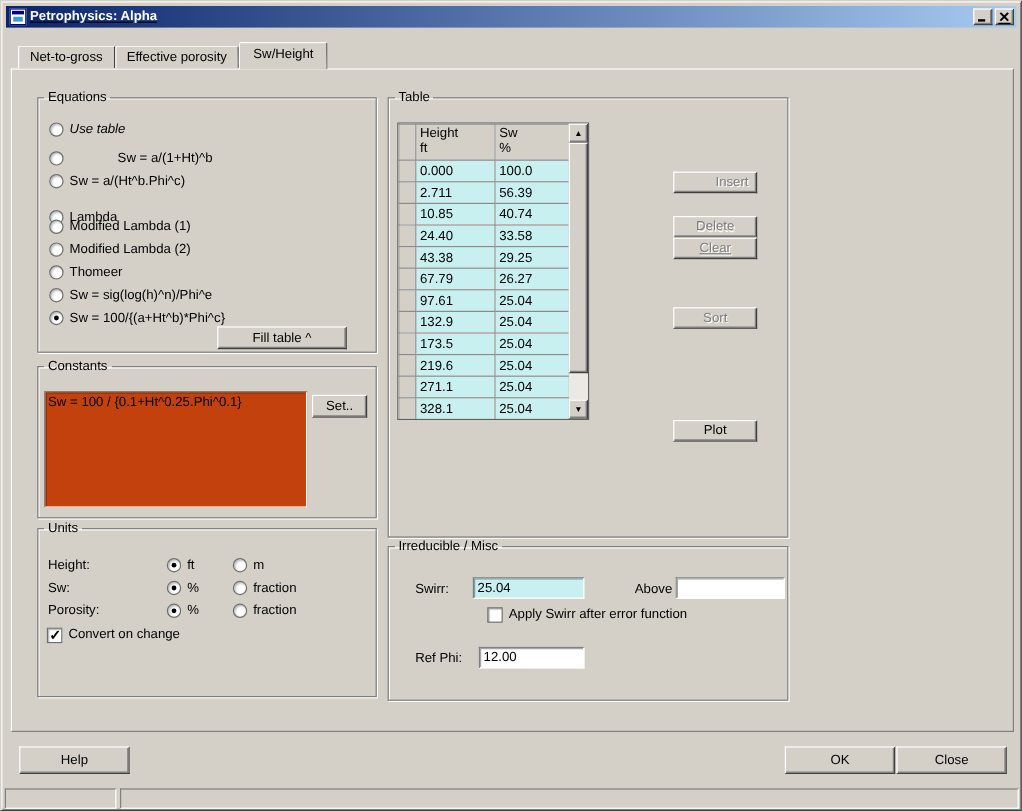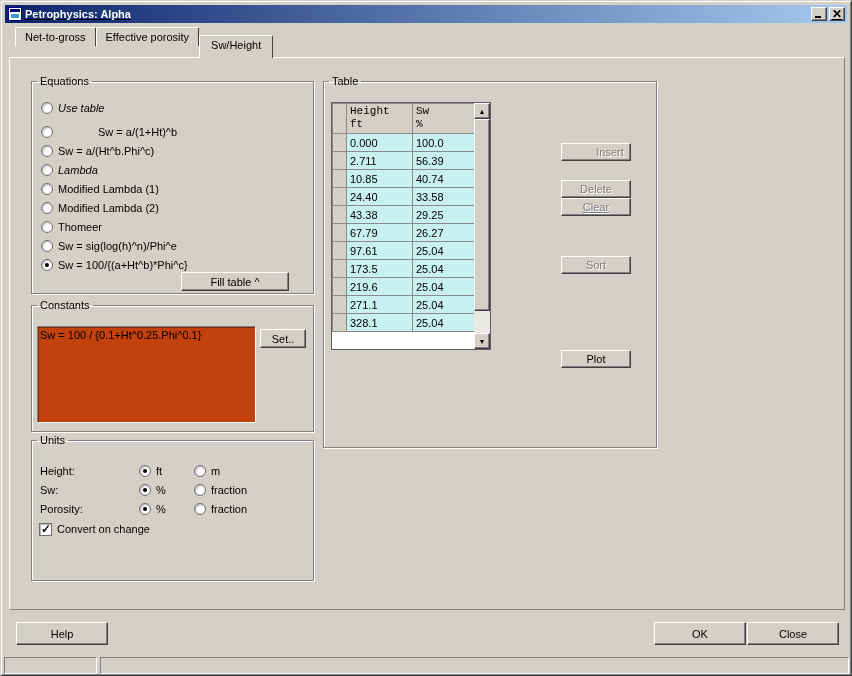--- a/index.html
+++ b/index.html
@@ -25,21 +25,21 @@
   .win-btn{width:16px;height:14px;background:var(--face);position:relative;margin-left:2px;
     border:1px solid;border-color:var(--hilite) var(--dkshadow) var(--dkshadow) var(--hilite);
     box-shadow:inset -1px -1px 0 var(--shadow);display:flex;align-items:center;justify-content:center;cursor:default;flex:0 0 auto;}
   .min-glyph{position:absolute;left:3px;bottom:2px;width:6px;height:2px;background:#000;}
   .close-glyph{font-size:12px;font-weight:bold;line-height:10px;}
 
   
   .pane{position:absolute;left:8px;top:56px;width:836px;height:553px;
     border:1px solid;border-color:var(--hilite) var(--shadow) var(--shadow) var(--hilite);}
   .tabs{position:absolute;left:14px;top:34px;height:23px;display:flex;align-items:flex-end;z-index:3;}
-  .tab{height:19px;line-height:18px;padding:0 9px;background:var(--face);margin-bottom:12px;
+  .tab{height:19px;line-height:18px;padding:0 9px;background:var(--face);margin-bottom:1px;
     border:1px solid;border-color:var(--hilite) var(--dkshadow) transparent var(--hilite);border-bottom:none;
     border-top-left-radius:2px;border-top-right-radius:2px;white-space:nowrap;cursor:default;}
   .tab.active{height:23px;margin-bottom:0;z-index:4;position:relative;padding:0 11px;}
 
   fieldset.group{position:absolute;border:1px solid var(--shadow);
     box-shadow:inset 1px 1px 0 var(--hilite), 1px 1px 0 var(--hilite);}
   fieldset.group legend{margin-left:5px;padding:0 3px;font-size:11px;}
 
   .static{position:absolute;height:13px;line-height:13px;white-space:nowrap;}
 
@@ -67,21 +67,21 @@
 
   
   .grid{position:absolute;border:1px solid #5f5f5f;background:#fff;overflow:hidden;}
   .grid table{border-collapse:collapse;table-layout:fixed;width:142px;}
   .grid th,.grid td{border:1px solid #8a8a8a;font-weight:normal;text-align:left;
     padding:0 3px;font-size:11px;overflow:hidden;white-space:nowrap;}
   .grid thead th{background:var(--face);height:30px;vertical-align:top;padding-top:1px;}
   .grid td{height:18px;background:var(--cell);}
   .grid .sel{background:var(--face);width:14px;padding:0;}
   .col-h{width:66px;} .col-s{width:62px;}
-  .hdr2{line-height:13px;font-family:Liberation Mono, monospace;}
+  .hdr2{line-height:13px;}
 
   .vscroll{position:absolute;right:0;top:0;width:16px;height:246px;background:#ebe9e4;}
   .sb-btn{position:absolute;left:0;width:16px;height:16px;background:var(--face);
     border:1px solid;border-color:var(--hilite) var(--dkshadow) var(--dkshadow) var(--hilite);
     box-shadow:inset -1px -1px 0 var(--shadow);display:flex;align-items:center;justify-content:center;
     font-size:7px;line-height:7px;color:#000;}
   .sb-up{top:0;} .sb-down{bottom:0;}
   .sb-thumb{position:absolute;left:0;top:16px;width:16px;height:192px;background:var(--face);
     border:1px solid;border-color:var(--hilite) var(--dkshadow) var(--dkshadow) var(--hilite);
     box-shadow:inset -1px -1px 0 var(--shadow);}
@@ -121,21 +121,21 @@
         <span>Use table</span>
     </div>
     <div class="ctl-row" style="left:9px;top:38px;gap:45px;">
       <span class="radio"></span>
         <span>Sw = a/(1+Ht)^b</span>
     </div>
     <div class="ctl-row" style="left:9px;top:57px;">
       <span class="radio"></span>
         <span>Sw = a/(Ht^b.Phi^c)</span>
     </div>
-    <div class="ctl-row" style="left:9px;top:76px;font-style:italic;">
+    <div class="ctl-row" style="left:9px;top:87px;">
       <span class="radio"></span>
         <span>Lambda</span>
     </div>
     <div class="ctl-row" style="left:9px;top:95px;">
       <span class="radio"></span>
         <span>Modified Lambda (1)</span>
     </div>
     <div class="ctl-row" style="left:9px;top:114px;">
       <span class="radio"></span>
         <span>Modified Lambda (2)</span>
@@ -245,20 +245,25 @@
               <td>67.79</td>
               <td>26.27</td>
             </tr>
           <tr>
               <td class="sel"></td>
               <td>97.61</td>
               <td>25.04</td>
             </tr>
           <tr>
               <td class="sel"></td>
+              <td>132.9</td>
+              <td>25.04</td>
+            </tr>
+          <tr>
+              <td class="sel"></td>
               <td>173.5</td>
               <td>25.04</td>
             </tr>
           <tr>
               <td class="sel"></td>
               <td>219.6</td>
               <td>25.04</td>
             </tr>
           <tr>
               <td class="sel"></td>
@@ -279,20 +284,33 @@
       </div>
     </div>
 
     <button class="btn disabled" disabled="" style="left:237px;top:56px;width:70px;height:18px;padding-left:28px;">Insert</button>
     <button class="btn disabled" disabled="" style="left:237px;top:93px;width:70px;height:18px;">Delete</button>
     <button class="btn disabled" disabled="" style="left:237px;top:111px;width:70px;height:18px;text-decoration:underline;">Clear</button>
     <button class="btn disabled" disabled="" style="left:237px;top:169px;width:70px;height:18px;">Sort</button>
     <button class="btn" style="left:237px;top:263px;width:70px;height:18px;">Plot</button>
   </fieldset>
 
+  <fieldset class="group" style="left:322px;top:448px;width:334px;height:135px;">
+    <legend>Irreducible / Misc</legend>
+    <span class="static" style="left:22px;top:24px;">Swirr:</span>
+    <input class="tb cyan" style="left: 70px; top: 20px; width: 93px; height: 18px;" value="25.04">
+    <span class="static" style="left:205px;top:24px;">Above</span>
+    <input class="tb" style="left: 239px; top: 20px; width: 91px; height: 18px;" value="">
+    <div class="ctl-row" style="left:82px;top:44px;">
+      <span class="checkbox"></span>
+        <span>Apply Swirr after error function</span>
+    </div>
+    <span class="static" style="left:22px;top:82px;">Ref Phi:</span>
+    <input class="tb" style="left: 75px; top: 78px; width: 88px; height: 18px;" value="12.00">
+  </fieldset>
 
   <button class="btn" style="left:15px;top:621px;width:92px;height:23px;">Help</button>
   <button class="btn" style="left:653px;top:621px;width:92px;height:23px;">OK</button>
   <button class="btn" style="left:746px;top:621px;width:92px;height:23px;">Close</button>
 
   <div class="status-panel" style="left:3px;top:656px;width:93px;"></div>
   <div class="status-panel" style="left:99px;top:656px;width:749px;"></div>
 
 </div>
 

